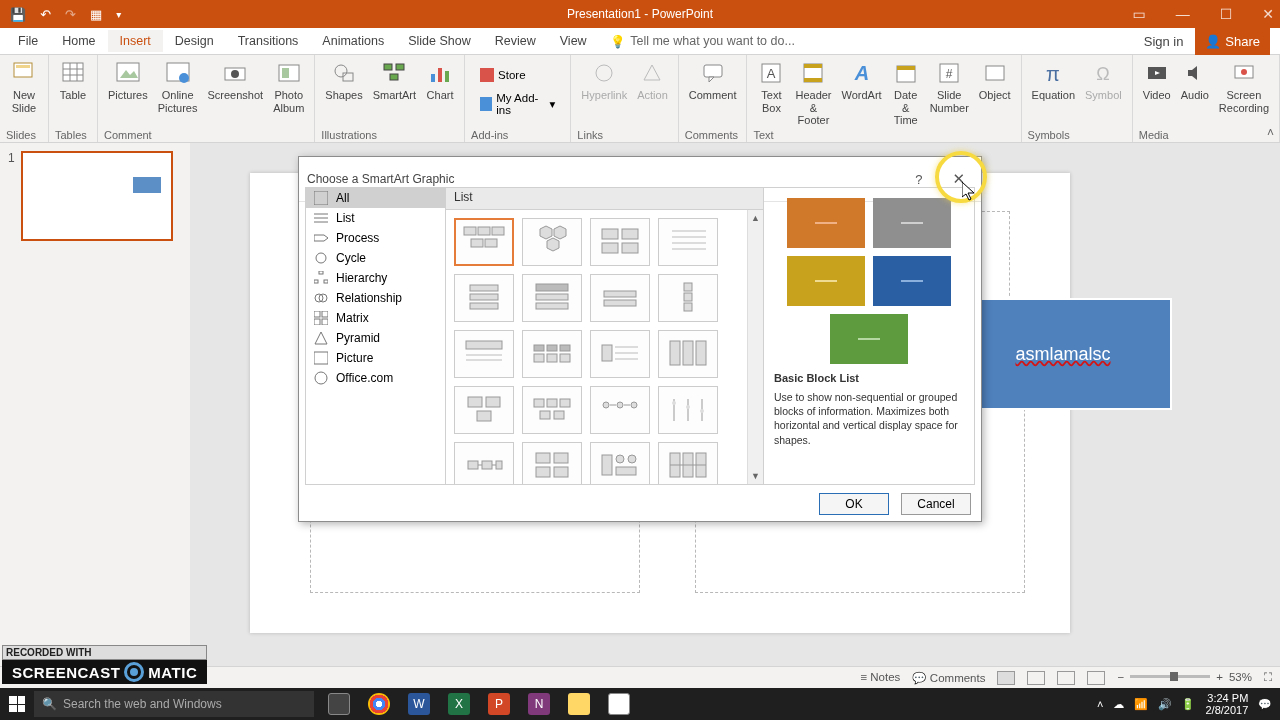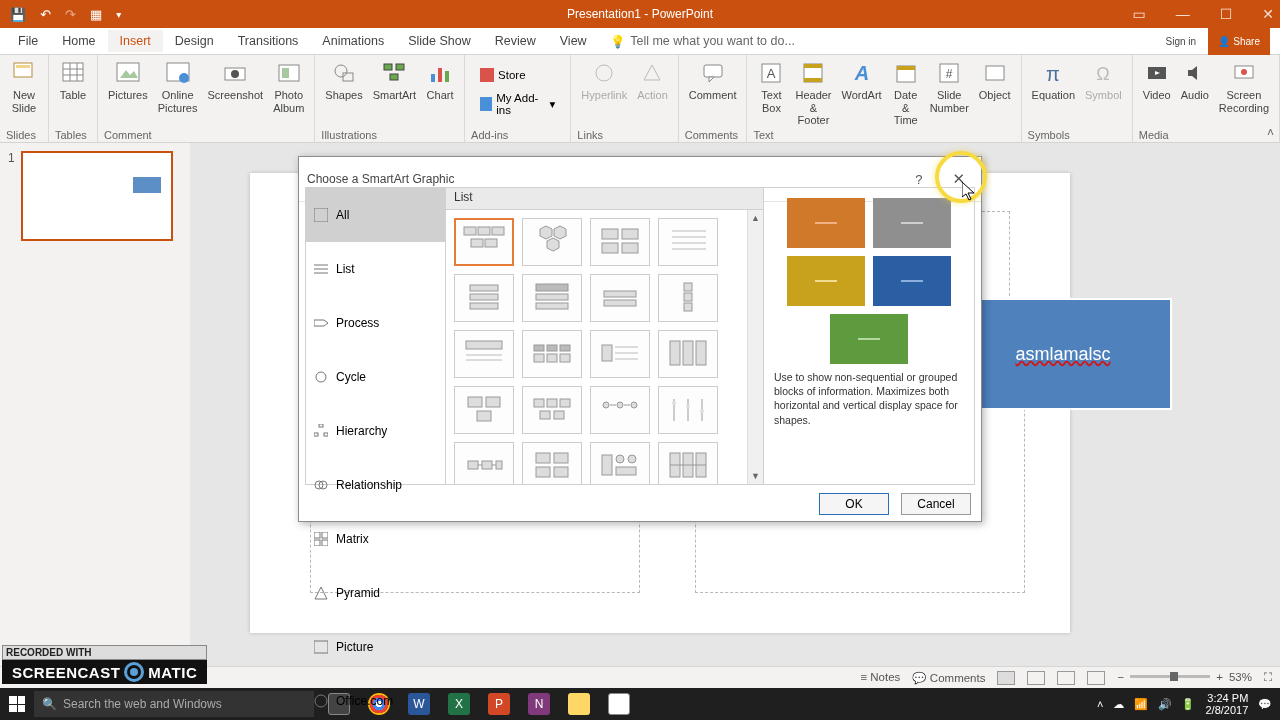--- a/index.html
+++ b/index.html
@@ -11,21 +11,21 @@
 .titlebar-left span { font-size: 13px; }
 .titlebar-title { position: absolute; left: 50%; transform: translateX(-50%); }
 .titlebar-right { position: absolute; right: 6px; display: flex; gap: 30px; align-items: center; }
 .titlebar-right span { font-size: 14px; opacity: .8; }
 
 
 .menubar { height: 27px; background: #fff; display: flex; align-items: center; border-bottom: 1px solid #d4d4d4; padding-left: 6px; }
 .tab { padding: 4px 12px; font-size: 12.5px; color: #444; cursor: pointer; }
 .tab.active { background: #f3f2f1; color: #ca5010; font-weight: 400; }
 .tellme { color: #666; display: flex; align-items: center; gap: 4px; }
-.menubar-right { margin-left: auto; margin-right: 10px; display: flex; gap: 12px; align-items: center; font-size: 10px; color: #444; }
+.menubar-right { margin-left: auto; margin-right: 10px; display: flex; gap: 12px; align-items: center; font-size: 13px; color: #444; }
 .share-btn { background: #ca5010; color: #fff; padding: 16px 10px; border-radius: 2px; }
 
 
 .ribbon { height: 88px; background: #f3f2f1; display: flex; border-bottom: 1px solid #d4d4d4; position: relative; }
 .group { display: flex; flex-direction: column; border-right: 1px solid #d9d9d9; padding: 2px 6px 0; }
 .group-buttons { display: flex; flex: 1; align-items: flex-start; gap: 2px; }
 .group-label { text-align: left; font-size: 11px; color: #666; padding-bottom: 1px; }
 .rb { display: flex; flex-direction: column; align-items: center; font-size: 11px; color: #444; padding: 2px 4px; cursor: pointer; line-height: 1.15; text-align: center; }
 .rb .ico { width: 28px; height: 28px; display: flex; align-items: center; justify-content: center; margin-bottom: 2px; }
 .rb.dim { color: #aaa; }
@@ -50,21 +50,21 @@
 .bluebox { position: absolute; left: 704px; top: 125px; width: 218px; height: 112px; background: #4f81bd; border: 2px solid #fff; display: flex; align-items: center; justify-content: center; color: #fff; font-size: 18px; }
 .bluebox-text { border-bottom: 2px wavy #c00; text-decoration: underline wavy #d31515; }
 
 
 .dialog { position: absolute; left: 298px; top: 156px; width: 684px; height: 366px; background: #fff; border: 1px solid #8c8c8c; box-shadow: 2px 2px 8px rgba(0,0,0,.3); z-index: 100; }
 .dialog-title { height: 45px; display: flex; align-items: center; padding: 16px 8px; font-size: 12px; color: #444; border-bottom: 1px solid #e4e4e4; justify-content: flex-end; }
 .dialog-title .help { margin-left: auto; font-size: 13px; cursor: pointer; color: #555; padding: 2px 8px; }
 .dialog-title .close { font-size: 15px; cursor: pointer; color: #555; padding: 2px 8px; margin-left: 14px; }
 .dialog-body { position: absolute; top: 30px; left: 6px; right: 6px; bottom: 36px; display: flex; border: 1px solid #d0d0d0; }
 .cat-list { width: 140px; border-right: 1px solid #d0d0d0; }
-.cat-list .cat { display: flex; align-items: center; gap: 8px; padding: 20px 8px; font-size: 12px; cursor: pointer; }
+.cat-list .cat { display: flex; align-items: center; gap: 8px; padding: 3px 8px; font-size: 12px; cursor: pointer; }
 .cat-list .cat.sel { background: #d0d0d0; }
 .cat-list .cat .ci { width: 14px; height: 14px; }
 .gallery { flex: 1; border-right: 1px solid #d0d0d0; display: flex; flex-direction: column; }
 .gallery-head { height: 22px; background: #eaeaea; font-size: 12px; padding: 2px 8px; color: #333; border-bottom: 1px solid #d0d0d0; }
 .gallery-grid { flex: 1; overflow: hidden; padding: 8px; display: grid; grid-template-columns: repeat(4, 60px); grid-auto-rows: 48px; gap: 8px; position: relative; }
 .gallery-sb { position: absolute; right: 0; top: 22px; bottom: 0; width: 16px; background: #f0f0f0; border-left: 1px solid #ddd; }
 .sb-arrow { height: 16px; text-align: center; font-size: 9px; color: #666; line-height: 16px; }
 .gitem { width: 60px; height: 48px; border: 1px solid #ccc; background: #fdfdfd; cursor: pointer; display: flex; align-items: center; justify-content: center; }
 .gitem.sel { border: 2px solid #e57c3a; }
 .preview { width: 210px; display: flex; flex-direction: column; }
@@ -701,20 +701,21 @@
           <div class="pblock" style="background: rgb(200, 162, 29);">
             <div class="dash" style="background: rgb(240, 219, 146);"></div>
           </div>
           <div class="pblock" style="background: rgb(43, 95, 163);">
             <div class="dash" style="background: rgb(139, 176, 222);"></div>
           </div>
           <div class="pblock" style="background: rgb(93, 155, 62); margin: 0px auto;">
             <div class="dash" style="background: rgb(181, 216, 162);"></div>
           </div>
         </div>
+      <div class="preview-name">Basic Block List</div>
       <div class="preview-desc">Use to show non-sequential or grouped blocks of information. Maximizes both horizontal and vertical display space for shapes.</div>
     </div>
   </div>
   <div class="dialog-buttons">
     <button class="dbtn primary">OK</button>
     <button class="dbtn">Cancel</button>
   </div>
 </div>
 <div class="cursor">
   <svg width="16" height="20">

